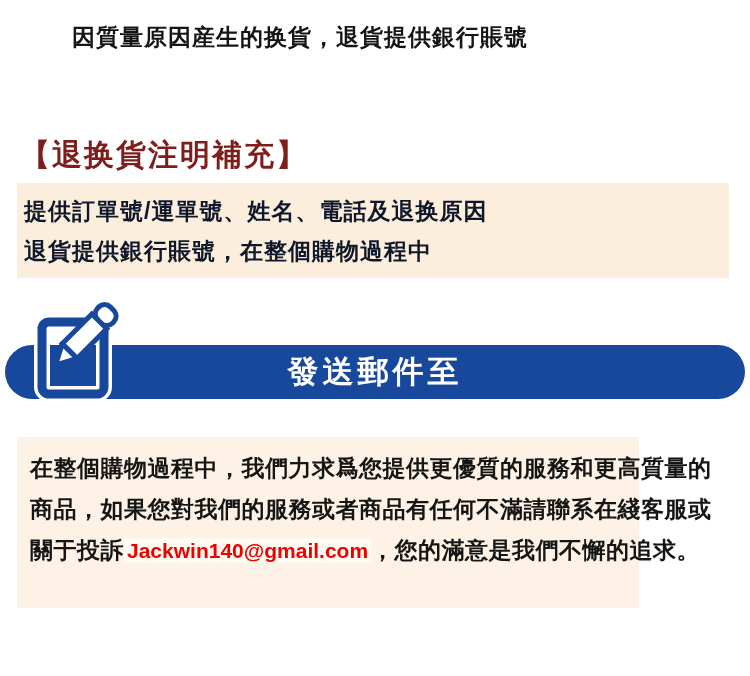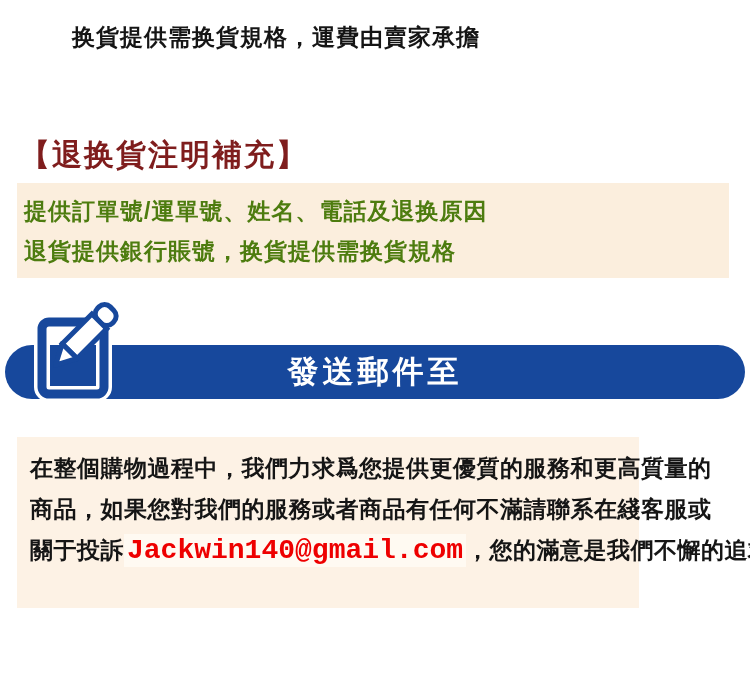--- a/index.html
+++ b/index.html
@@ -6,45 +6,45 @@
   body{font-family:"Liberation Sans","DejaVu Sans",sans-serif;}
   .page{position:relative;width:750px;height:676px;background:#ffffff;overflow:hidden;margin:0 auto;}
 
   .note-line{position:absolute;left:72px;font-size:23px;font-weight:600;color:#151515;letter-spacing:1px;white-space:nowrap;}
   .note-line.l1{top:22px;}
   .note-line.l2{top:72px;}
 
   .section-title{position:absolute;left:20px;top:135px;font-size:30px;font-weight:700;color:#7f1d1d;letter-spacing:2px;white-space:nowrap;}
 
   .return-box{position:absolute;left:17px;top:183px;width:712px;height:95px;background:#fbeedd;}
-  .return-box .box-line{padding-left:7px;font-size:23px;font-weight:600;color:#4d7c0f;line-height:40px;letter-spacing:1px;white-space:nowrap;}
+  .return-box .box-line{padding-left:7px;font-size:23px;font-weight:600;color:#0f172a;line-height:40px;letter-spacing:1px;white-space:nowrap;}
   .return-box .box-line:first-child{padding-top:8px;}
 
   .banner{position:absolute;left:5px;top:345px;width:740px;height:54px;background:#17489c;border-radius:27px;}
   .banner-label{position:absolute;left:0;top:0;width:100%;height:54px;line-height:54px;text-align:center;font-size:31px;font-weight:700;color:#ffffff;letter-spacing:4px;}
 
   .edit-icon{position:absolute;left:32px;top:300px;width:88px;height:102px;}
 
   .complaint-box{position:absolute;left:17px;top:437px;width:622px;height:171px;background:#fdf2e5;}
   .complaint-box .c-line{padding-left:13px;font-size:23px;font-weight:600;color:#151515;line-height:41px;letter-spacing:0.5px;white-space:nowrap;}
   .complaint-box .c-line:first-child{padding-top:11px;}
-  .email{color:#ee0000;font-weight:700;font-size:28px;font-family:Liberation Mono, monospace;letter-spacing:0;background:rgba(255,252,246,0.75);padding:1px 3px;}
+  .email{color:#ee0000;font-weight:700;font-size:21px;font-family:Liberation Sans, sans-serif;letter-spacing:0;background:rgba(255,252,246,0.75);padding:1px 3px;}
 </style>
 </head>
 <body>
 
 <div class="page">
 
-  <div class="note-line l1">换貨提供需换貨規格，運費由賣家承擔</div>
+  <div class="note-line l1">因質量原因産生的换貨，退貨提供銀行賬號</div>
 
   <div class="section-title">【退换貨注明補充】</div>
 
   <div class="return-box">
     <div class="box-line">提供訂單號/運單號、姓名、電話及退换原因</div>
-    <div class="box-line">退貨提供銀行賬號，换貨提供需换貨規格</div>
+    <div class="box-line">退貨提供銀行賬號，在整個購物過程中</div>
   </div>
 
   <div class="banner">
     <div class="banner-label">發送郵件至</div>
   </div>
 
   <svg class="edit-icon" viewBox="0 0 88 102" xmlns="http://www.w3.org/2000/svg">
 
     <rect x="10" y="22" width="62" height="72" rx="7" fill="none" stroke="#ffffff" stroke-width="16"></rect>
     <rect x="10" y="22" width="62" height="72" rx="7" fill="none" stroke="#17489c" stroke-width="9"></rect>

